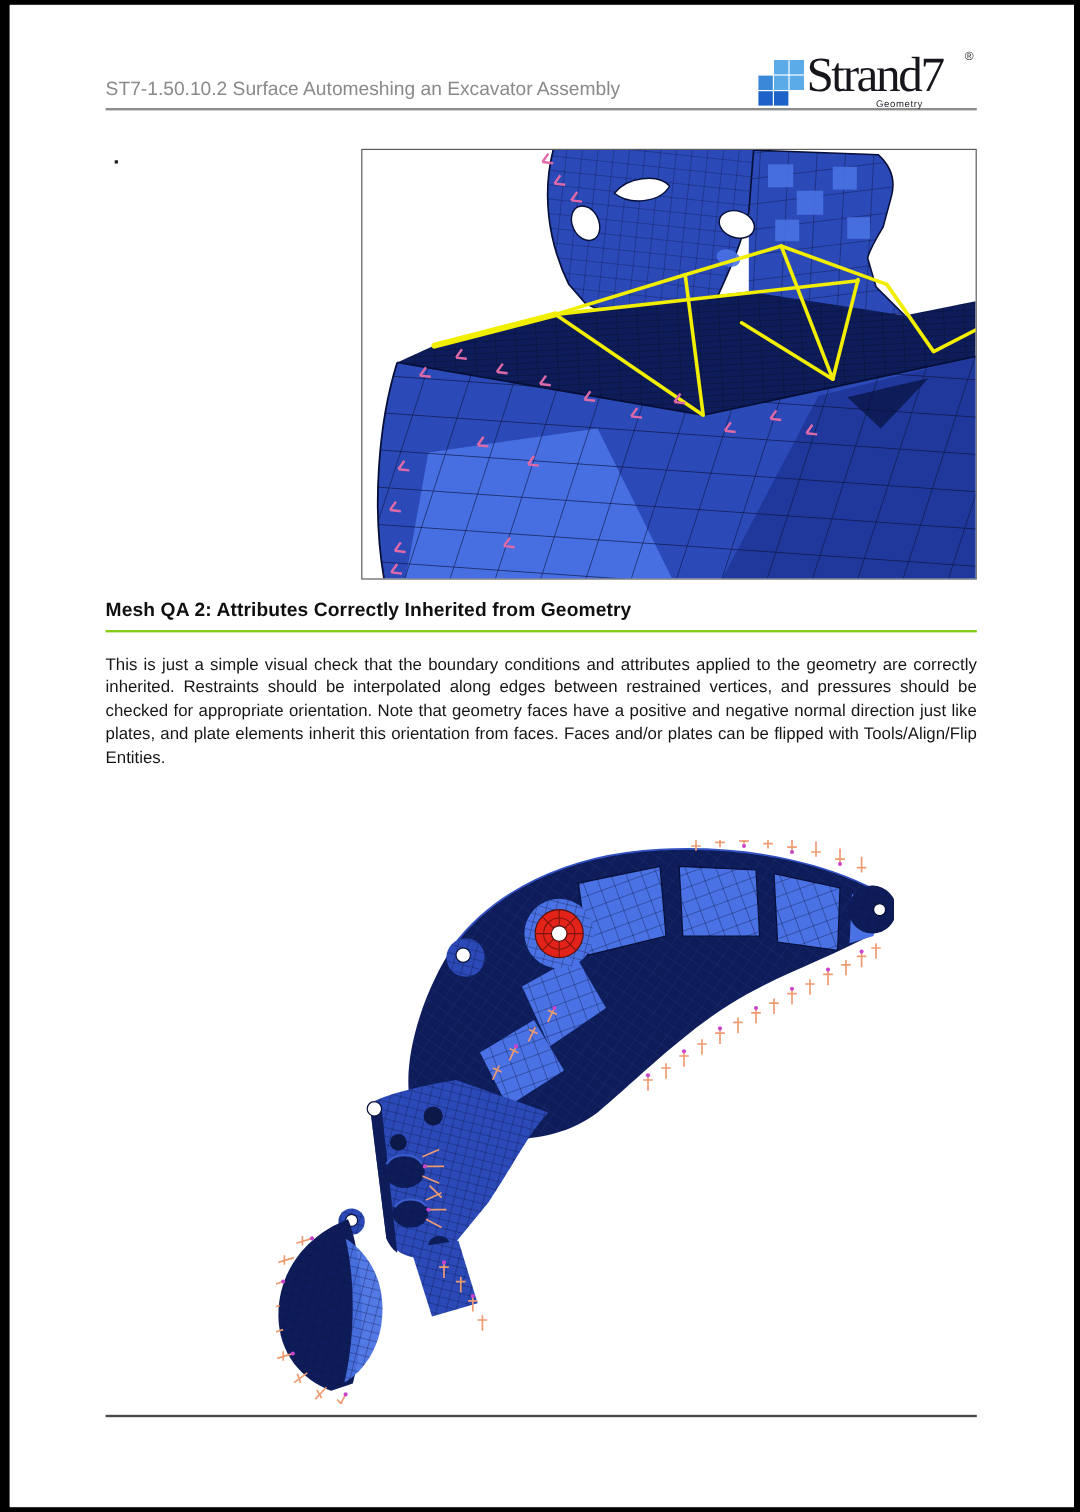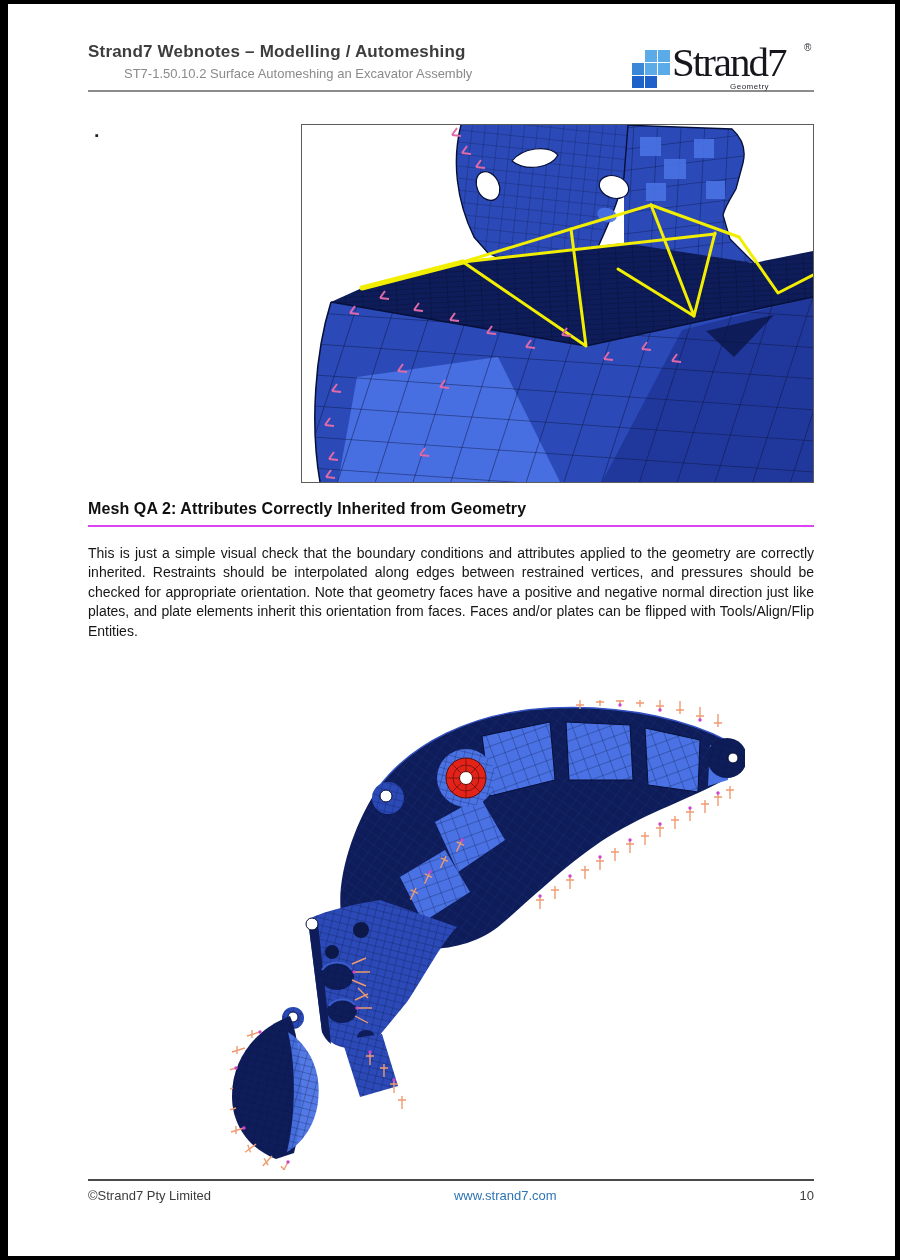--- a/index.html
+++ b/index.html
@@ -9,21 +9,21 @@
     -webkit-font-smoothing:antialiased;
   }
   .page{
     position:absolute;left:8px;top:4px;right:5px;bottom:4px;
     background:#ffffff;overflow:hidden;
   }
   .abs{position:absolute;}
 
   
   .doc-title{left:80px;top:38px;font-size:17px;font-weight:bold;color:#3d3d3d;letter-spacing:.2px;}
-  .doc-subtitle{left:80px;top:62px;font-size:13px;color:#8a8a8a;margin-left:36px;}
+  .doc-subtitle{left:80px;top:62px;font-size:16px;color:#8a8a8a;}
   .header-rule{left:80px;top:86px;width:726px;height:0;border-top:2px solid #8c8c8c;}
 
   
   .logo{left:624px;top:36px;width:190px;height:52px;}
   .logo-grid{position:absolute;left:0;top:10px;display:grid;grid-template-columns:repeat(3,12px);grid-auto-rows:12px;gap:1px;}
   .logo-grid .sq{width:12px;height:12px;}
   .sq-light{background:var(--logo-light);}
   .sq-mid{background:var(--logo-mid);}
   .sq-dark{background:var(--logo-dark);}
   .sq-none{visibility:hidden;}
@@ -36,21 +36,21 @@
   .bullet-marker{font-size:11px;color:#1a1a1a;line-height:19px;margin-right:14px;margin-left:7px;}
   .bullet-text{font-size:14.5px;line-height:19.5px;color:#1a1a1a;width:178px;}
 
   
   .fig1{left:293px;top:120px;width:511px;height:357px;border:1px solid #5c5c5c;background:#fff;}
   .fig2{left:222px;top:696px;width:515px;height:470px;background:#fff;}
   .fig1 svg,.fig2 svg{display:block;width:100%;height:100%;}
 
   
   .section-heading{left:80px;top:496px;width:726px;font-size:16px;font-weight:bold;color:#101010;
-    padding-bottom:7px;border-bottom:2px solid #d946ef;letter-spacing:.1px;}
+    padding-bottom:7px;border-bottom:2px solid #84cc16;letter-spacing:.1px;}
   .para{left:80px;width:726px;font-size:14px;line-height:19.4px;color:#161616;text-align:justify;}
   .para1{top:540px;}
   .para2{top:647px;}
   .para b{font-weight:normal;}
 
   
   .footer-rule{left:80px;top:1175px;width:726px;height:0;border-top:2px solid #4a4a4a;}
   .footer-row{left:80px;top:1184px;width:726px;display:flex;align-items:center;font-size:13px;color:#3c3c3c;}
   .footer-copy{flex:0 0 auto;}
   .footer-link{flex:1 1 auto;text-align:center;color:var(--link-blue);text-decoration:none;}
@@ -66,21 +66,20 @@
   .s-yellow{stroke:var(--t-junction-yellow);}
   .s-pink{stroke:var(--restraint-pink);}
   .s-salmon{stroke:var(--restraint-salmon);}
   .f-magenta{fill:var(--restraint-magenta);}
 </style>
 </head>
 <body>
 
 <div class="page">
 
-  <div class="abs doc-title">Strand7 Webnotes – Modelling / Automeshing</div>
   <div class="abs doc-subtitle">ST7-1.50.10.2 Surface Automeshing an Excavator Assembly</div>
   <div class="abs header-rule"></div>
 
   <div class="abs logo">
     <div class="logo-grid" id="logo-grid">
         <div class="sq sq-none"></div>
         <div class="sq sq-light"></div>
         <div class="sq sq-light"></div>
         <div class="sq sq-mid"></div>
         <div class="sq sq-light"></div>
@@ -364,19 +363,14 @@
         <circle cx="30" cy="332" r="1.7"></circle>
           <circle cx="6" cy="368" r="1.7"></circle>
           <circle cx="14" cy="428" r="1.7"></circle>
         <circle cx="58" cy="462" r="1.7"></circle>
           <circle cx="164" cy="380" r="1.7"></circle>
       </g>
     </svg>
   </div>
 
   <div class="abs footer-rule"></div>
-  <div class="abs footer-row">
-    <span class="footer-copy">©Strand7 Pty Limited</span>
-    <a class="footer-link" href="#">www.strand7.com</a>
-    <span class="footer-page">10</span>
-  </div>
 
 </div>
 
 </body></html>

